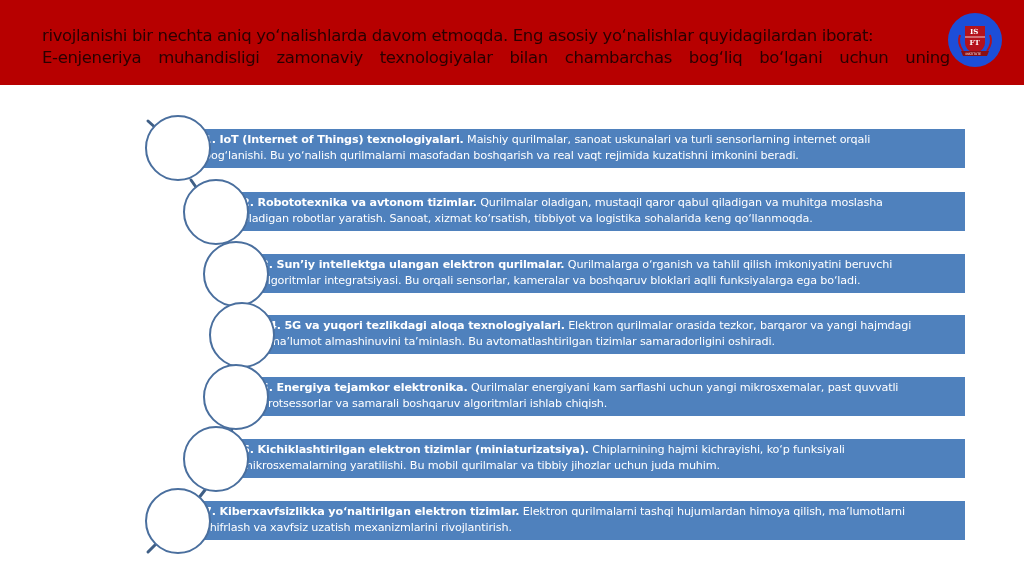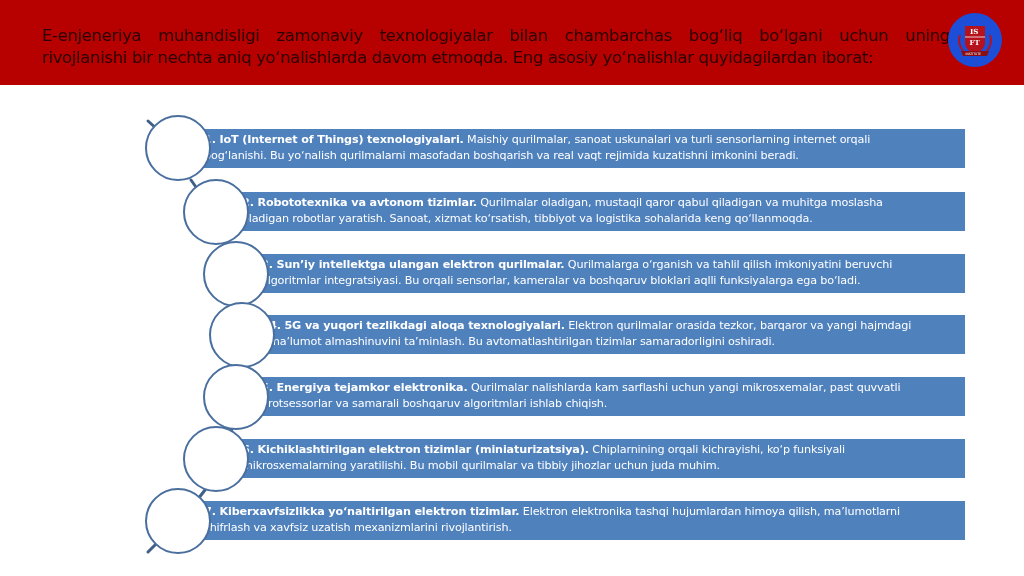--- a/index.html
+++ b/index.html
@@ -38,22 +38,22 @@
     .circle {
       position:absolute; width:66px; height:66px; border-radius:50%;
       background:#ffffff; border:2.5px solid #4a6f9e; box-sizing:border-box;
     }
   </style>
 </head>
 <body>
 
 <div class="header">
   <div class="header-text">
+    <span class="header-line last">rivojlanishi bir nechta aniq yo‘nalishlarda davom etmoqda. Eng asosiy yo‘nalishlar quyidagilardan iborat:</span>
     <span class="header-line">E-enjeneriya muhandisligi zamonaviy texnologiyalar bilan chambarchas bog‘liq bo‘lgani uchun uning</span>
-    <span class="header-line last">rivojlanishi bir nechta aniq yo‘nalishlarda davom etmoqda. Eng asosiy yo‘nalishlar quyidagilardan iborat:</span>
   </div>
   <div class="logo">
     <svg width="54" height="54" viewBox="0 0 54 54">
 
       <path d="M12 22 Q9 30 15 38" stroke="#b5121b" stroke-width="2" fill="none"></path>
       <path d="M42 22 Q45 30 39 38" stroke="#b5121b" stroke-width="2" fill="none"></path>
 
       <path d="M17 13 L37 13 L37 30 Q37 37 27 41 Q17 37 17 30 Z" fill="#b5121b"></path>
       <line x1="17" y1="24" x2="37" y2="24" stroke="#ffffff" stroke-width="0.8"></line>
       <text x="22" y="21" font-size="7" fill="#ffffff" font-family="DejaVu Serif, serif" font-weight="bold">IS</text>
@@ -96,28 +96,28 @@
 </div>
 <div class="circle" style="left:203px; top:241px;"></div>
 
 <div class="item-box" style="left:255px; top:315px; padding-left:14px;">
   <div><span class="title">4. 5G va yuqori tezlikdagi aloqa texnologiyalari.</span><span> Elektron qurilmalar orasida tezkor, barqaror va yangi hajmdagi</span></div>
   <div>ma’lumot almashinuvini ta’minlash. Bu avtomatlashtirilgan tizimlar samaradorligini oshiradi.</div>
 </div>
 <div class="circle" style="left:209px; top:302px;"></div>
 
 <div class="item-box" style="left:247px; top:377px; padding-left:14px;">
-  <div><span class="title">5. Energiya tejamkor elektronika.</span><span> Qurilmalar nalishlarda kam sarflashi uchun yangi mikrosxemalar, past quvvatli</span></div>
+  <div><span class="title">5. Energiya tejamkor elektronika.</span><span> Qurilmalar energiyani kam sarflashi uchun yangi mikrosxemalar, past quvvatli</span></div>
   <div>protsessorlar va samarali boshqaruv algoritmlari ishlab chiqish.</div>
 </div>
 <div class="circle" style="left:203px; top:364px;"></div>
 
 <div class="item-box" style="left:228px; top:439px; padding-left:14px;">
-  <div><span class="title">6. Kichiklashtirilgan elektron tizimlar (miniaturizatsiya).</span><span> Chiplarnining orqali kichrayishi, ko‘p funksiyali</span></div>
+  <div><span class="title">6. Kichiklashtirilgan elektron tizimlar (miniaturizatsiya).</span><span> Chiplarnining hajmi kichrayishi, ko‘p funksiyali</span></div>
   <div>mikrosxemalarning yaratilishi. Bu mobil qurilmalar va tibbiy jihozlar uchun juda muhim.</div>
 </div>
 <div class="circle" style="left:183px; top:426px;"></div>
 
 <div class="item-box" style="left:190px; top:501px; padding-left:14px;">
-  <div><span class="title">7. Kiberxavfsizlikka yo‘naltirilgan elektron tizimlar.</span><span> Elektron elektronika tashqi hujumlardan himoya qilish, ma’lumotlarni</span></div>
+  <div><span class="title">7. Kiberxavfsizlikka yo‘naltirilgan elektron tizimlar.</span><span> Elektron qurilmalarni tashqi hujumlardan himoya qilish, ma’lumotlarni</span></div>
   <div>shifrlash va xavfsiz uzatish mexanizmlarini rivojlantirish.</div>
 </div>
 <div class="circle" style="left:145px; top:488px;"></div>
 
 </body></html>

